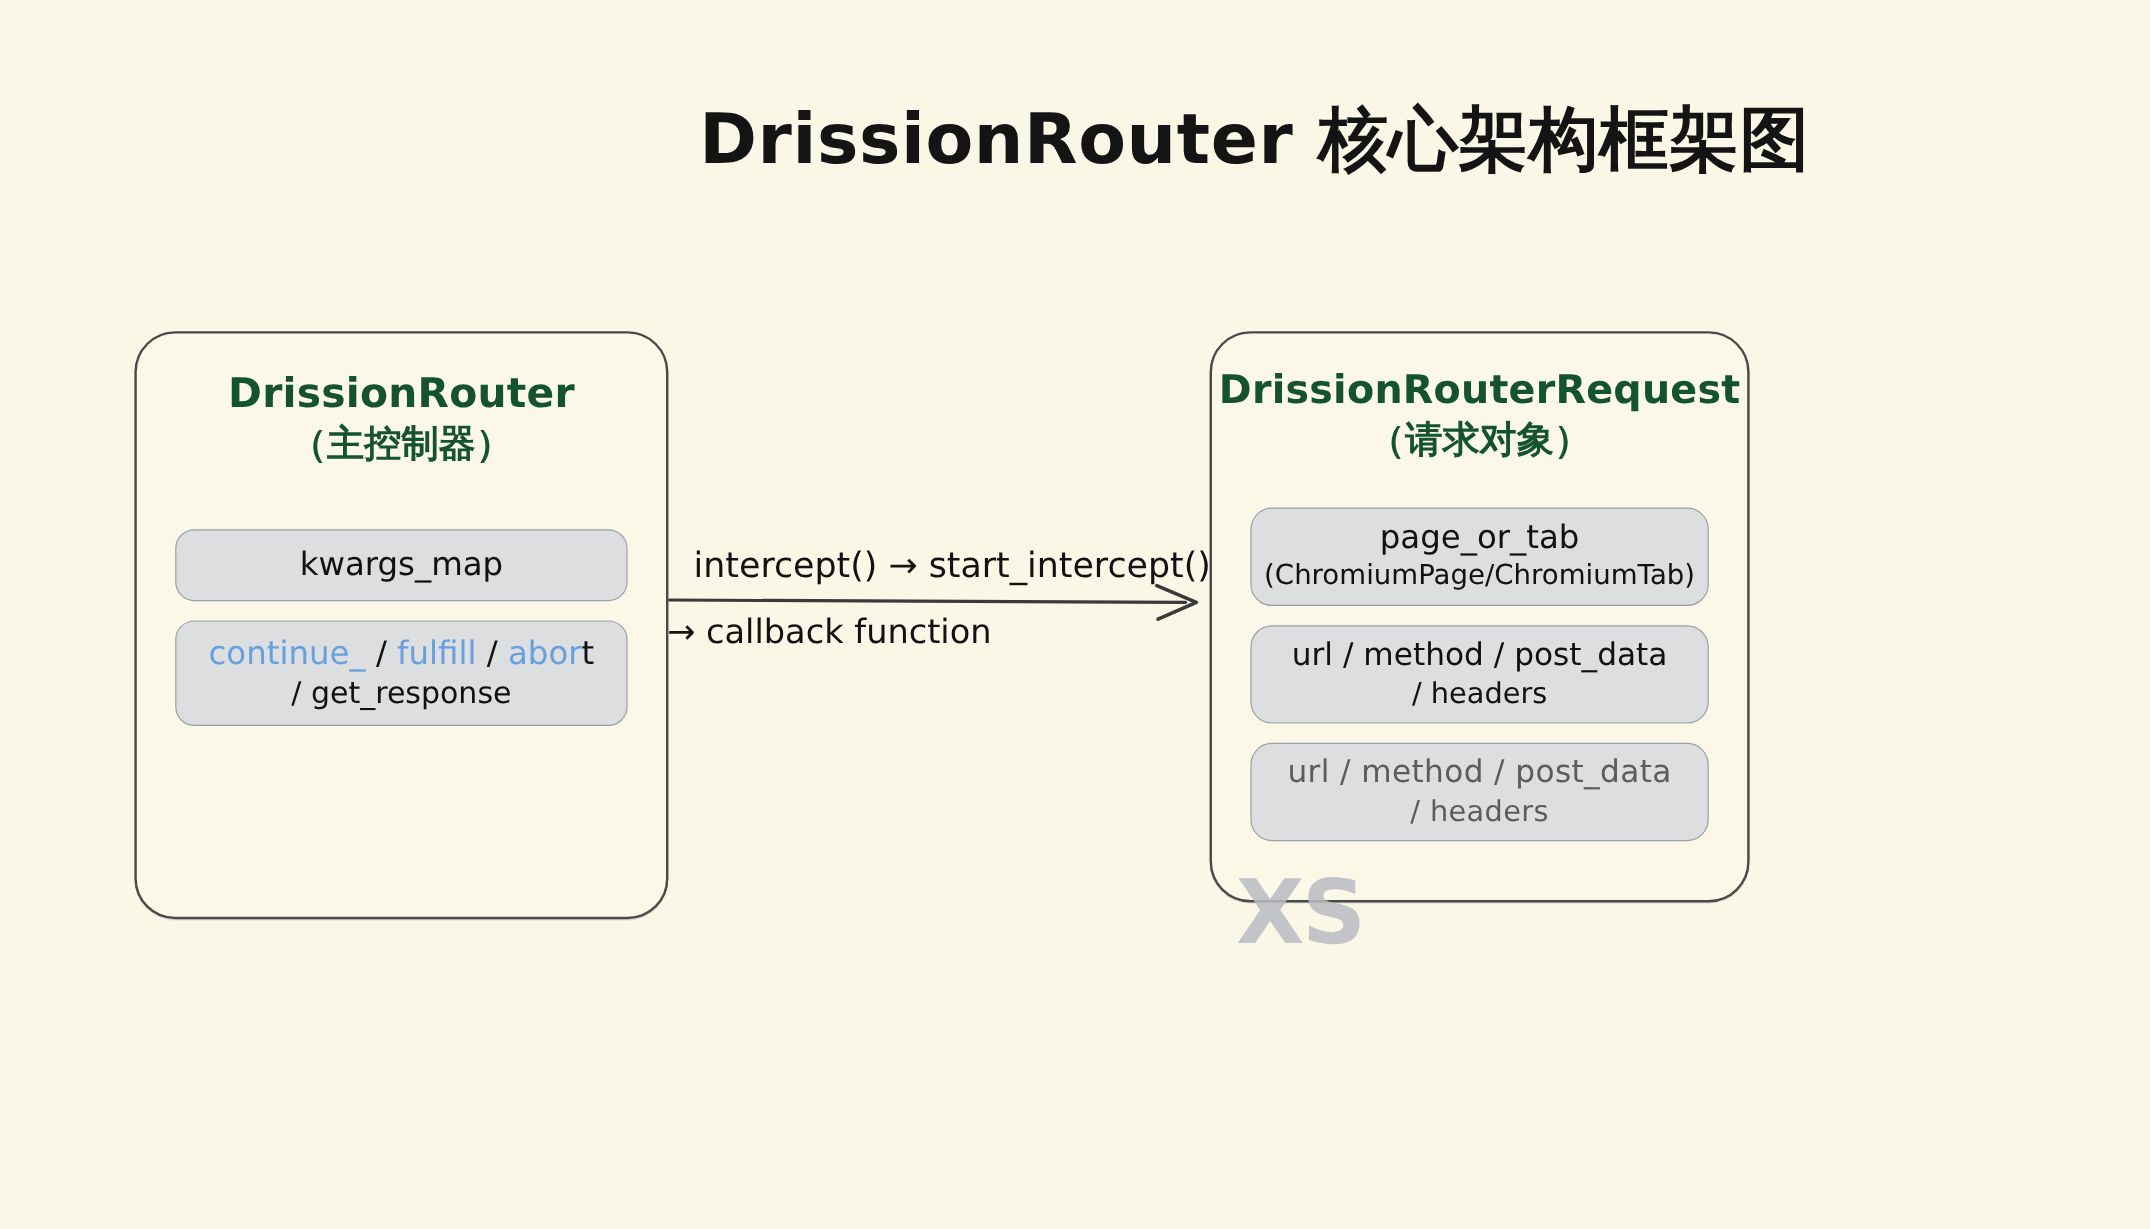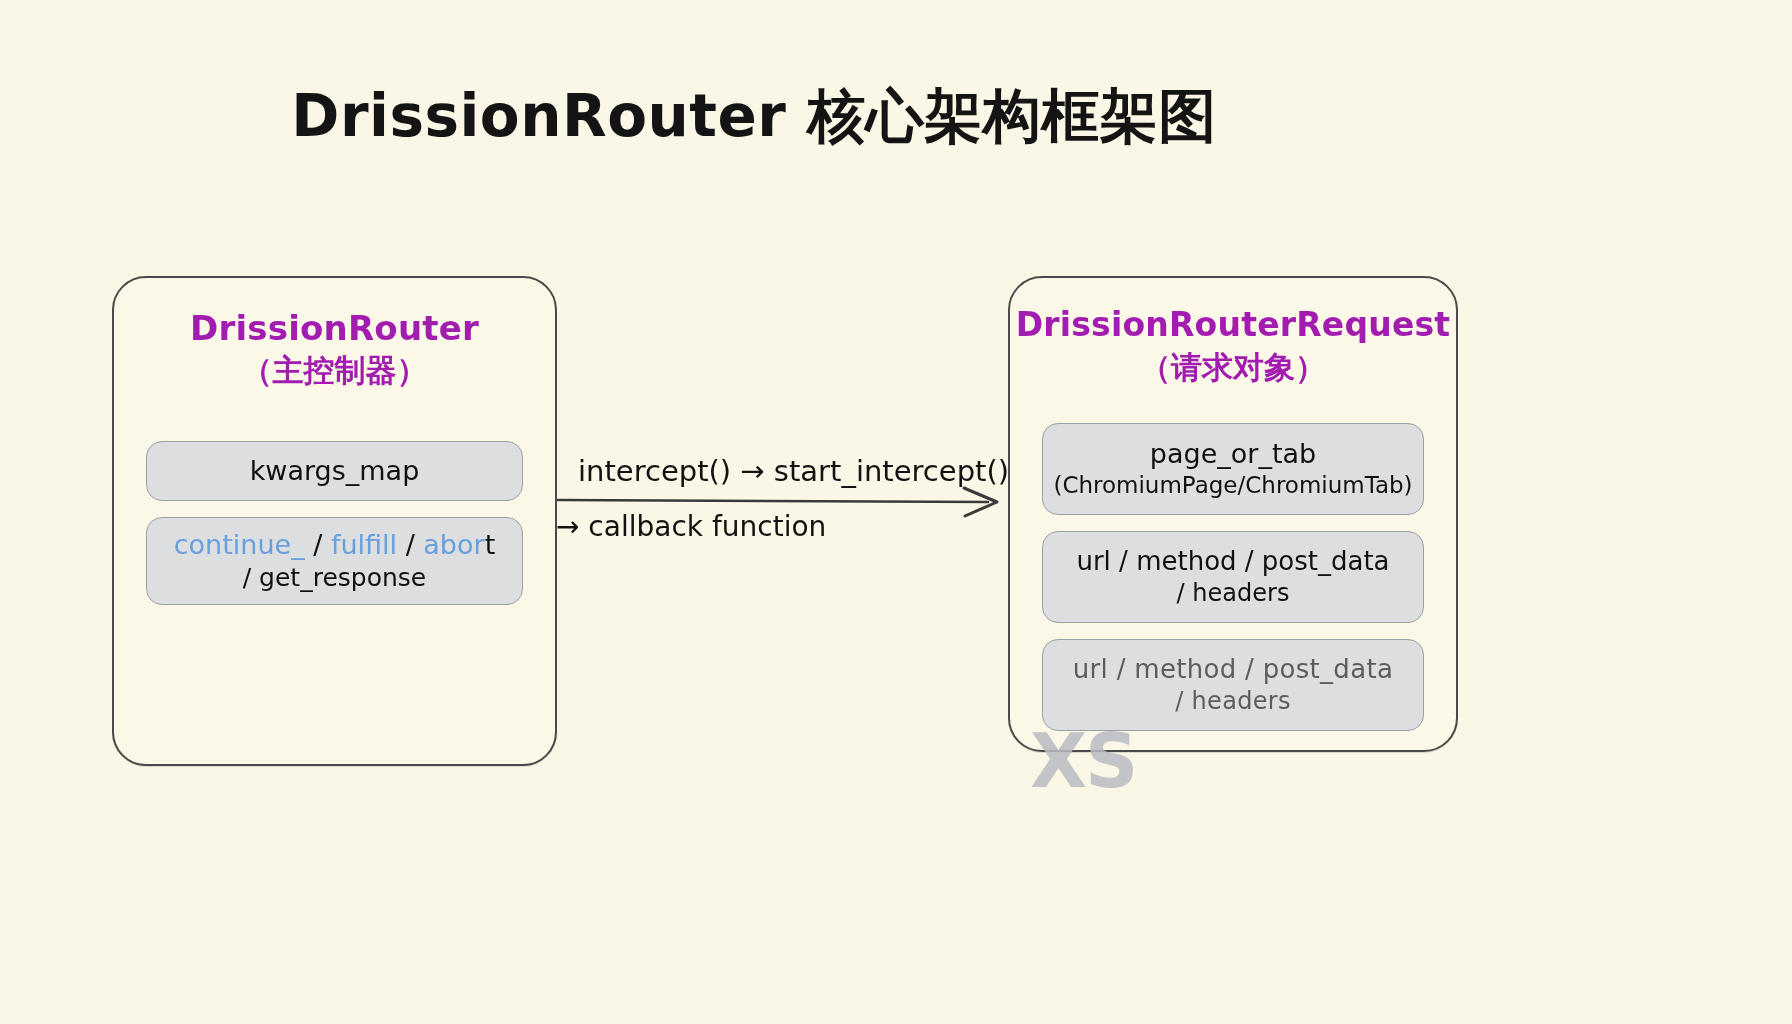--- a/index.html
+++ b/index.html
@@ -21,21 +21,21 @@
     inset: 0;
     background: #faf7e6;
   }
 
   
   .page-title {
     position: absolute;
     top: 78px;
     left: 0;
     width: 1508px;
-    text-align: center;
+    text-align: right;
     font-size: 58px;
     font-weight: 700;
     color: #141414;
     letter-spacing: 0.5px;
     font-family: "DejaVu Sans", sans-serif;
     white-space: nowrap;
   }
 
   
   .card {
@@ -44,21 +44,21 @@
     border: 2.5px solid #4a4a4a;
     border-radius: 34px;
     box-sizing: border-box;
     box-shadow: 0 1px 0 rgba(0,0,0,.12);
   }
   .card.left  { left: 112px;  top: 276px; width: 445px; height: 490px; }
   .card.right { left: 1008px; top: 276px; width: 450px; height: 476px; }
 
   .card-title {
     text-align: center;
-    color: #a21caf;
+    color: #14532d;
     font-weight: 600;
     line-height: 1.18;
     font-family: "DejaVu Sans", sans-serif;
   }
   .card-title .t-main { display: block; font-size: 34px; letter-spacing: .2px; }
   .card-title .t-sub  { display: block; font-size: 31px; margin-top: 4px; }
 
   .card.left  .card-title { margin-top: 30px; }
   .card.right .card-title { margin-top: 28px; }
   .card.right .card-title .t-main { font-size: 33px; }
@@ -86,21 +86,21 @@
     flex-direction: column;
     align-items: center;
     justify-content: center;
   }
   .chip .l1 { font-size: 27px; line-height: 1.2; white-space: nowrap; }
   .chip .l2 { font-size: 25px; line-height: 1.25; white-space: nowrap; }
 
   .card.left .chip            { height: 60px; }
   .card.left .chip.two-line   { height: 88px; text-align: center; }
   .card.right .chip           { height: 66px; }
-  .card.right .chip.two-line  { height: 92px; }
+  .card.right .chip.two-line  { height: 82px; border-radius: 18px; }
 
   .card.right .chip .l1 { font-size: 26px; }
   .card.right .chip .l2 { font-size: 24px; }
   .card.right .chip.chip-paged .l1 { font-size: 27px; }
   .card.right .chip.chip-paged .l2 { font-size: 23px; }
 
   .blue { color: #68a0de; }
 
   
   .chip.ghost .l1, .chip.ghost .l2 {

